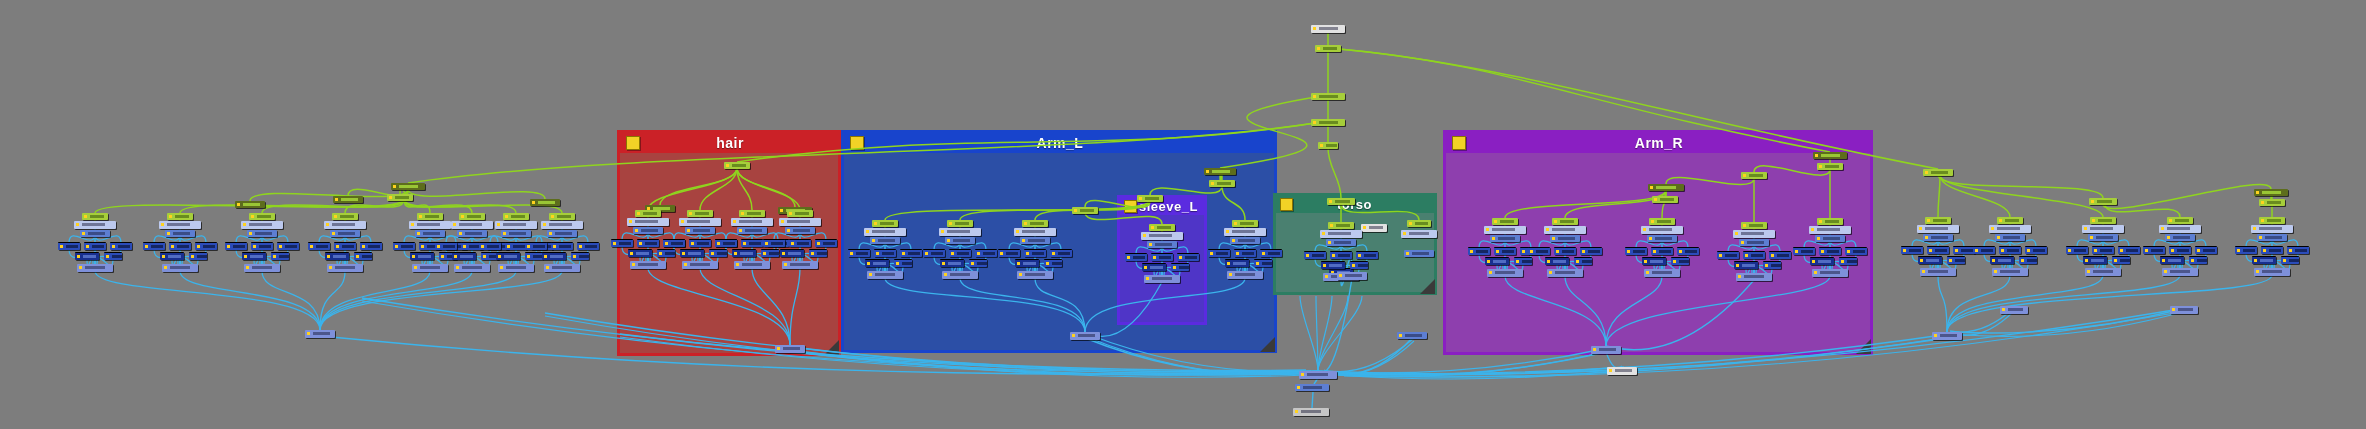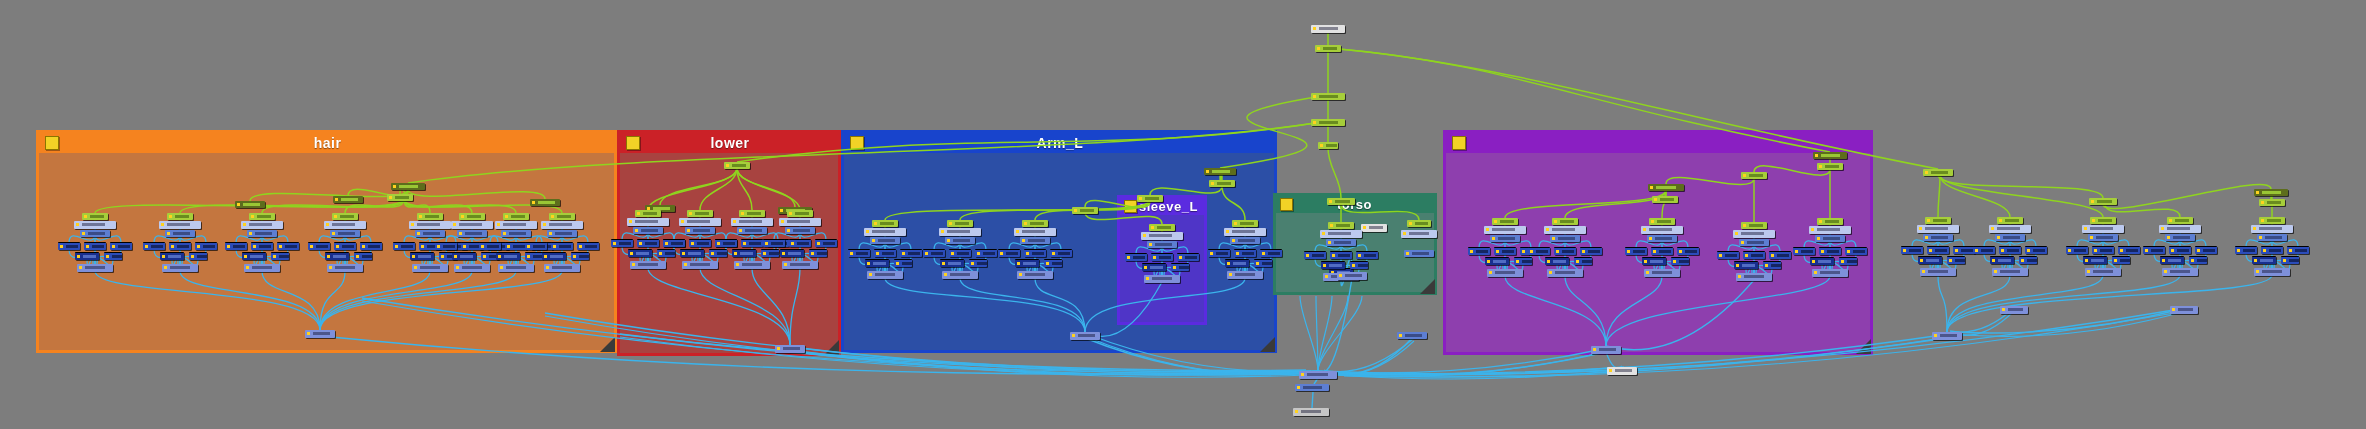--- a/index.html
+++ b/index.html
@@ -35,28 +35,20 @@
   .node.gray{background:#c6c6c6;height:8px;}
 </style>
 </head>
 <body>
 
 <div id="editor" style="width: 2366px; height: 429px; background: rgb(125, 125, 125);">
   <div id="boxes">
       <div class="gbox" style="left: 617px; top: 130px; width: 224px; height: 226px; background: rgb(168, 67, 64); border: 3px solid rgb(203, 33, 39);">
         <div class="ghead" style="height: 20px; background: rgb(203, 33, 39);">
           <span class="gsq"></span>
-          <span class="glabel">lower</span>
-          <span style="width: 18px; flex: 0 0 auto;"></span>
-        </div>
-        <div class="gcorner" style="border-bottom-color: rgb(58, 58, 58);"></div>
-      </div>
-      <div class="gbox" style="left: 36px; top: 130px; width: 581px; height: 223px; background: rgb(196, 118, 63); border: 3px solid rgb(245, 131, 31);">
-        <div class="ghead" style="height: 20px; background: rgb(245, 131, 31);">
-          <span class="gsq"></span>
           <span class="glabel">hair</span>
           <span style="width: 18px; flex: 0 0 auto;"></span>
         </div>
         <div class="gcorner" style="border-bottom-color: rgb(58, 58, 58);"></div>
       </div>
       <div class="gbox" style="left: 841px; top: 130px; width: 436px; height: 223px; background: rgb(44, 79, 166); border: 3px solid rgb(24, 68, 204);">
         <div class="ghead" style="height: 20px; background: rgb(24, 68, 204);">
           <span class="gsq"></span>
           <span class="glabel">Arm_L</span>
           <span style="width: 18px; flex: 0 0 auto;"></span>
@@ -73,20 +65,21 @@
         <div class="ghead" style="height: 17px; background: rgb(44, 125, 98);">
           <span class="gsq"></span>
           <span class="glabel">torso</span>
           <span style="width: 18px; flex: 0 0 auto;"></span>
         </div>
         <div class="gcorner" style="border-bottom-color: rgb(58, 58, 58);"></div>
       </div>
       <div class="gbox" style="left: 1443px; top: 130px; width: 430px; height: 225px; background: rgb(142, 63, 174); border: 3px solid rgb(138, 31, 194);">
         <div class="ghead" style="height: 20px; background: rgb(138, 31, 194);">
           <span class="gsq"></span>
+          <span class="glabel">Arm_R</span>
           <span style="width: 18px; flex: 0 0 auto;"></span>
         </div>
         <div class="gcorner" style="border-bottom-color: rgb(58, 58, 58);"></div>
       </div>
     </div>
   <svg id="wires" width="2366" height="429">
       <path d="M737,168 C737,188 660,185 660,205" stroke="#8fd41f" stroke-width="1.5" fill="none"></path>
       <path d="M737,168 C737,188 795,187 795,207" stroke="#8fd41f" stroke-width="1.5" fill="none"></path>
       <path d="M737,168 C737,188 648,190 648,210" stroke="#8fd41f" stroke-width="1.5" fill="none"></path>
       <path d="M737,168 C737,188 700,190 700,210" stroke="#8fd41f" stroke-width="1.5" fill="none"></path>

